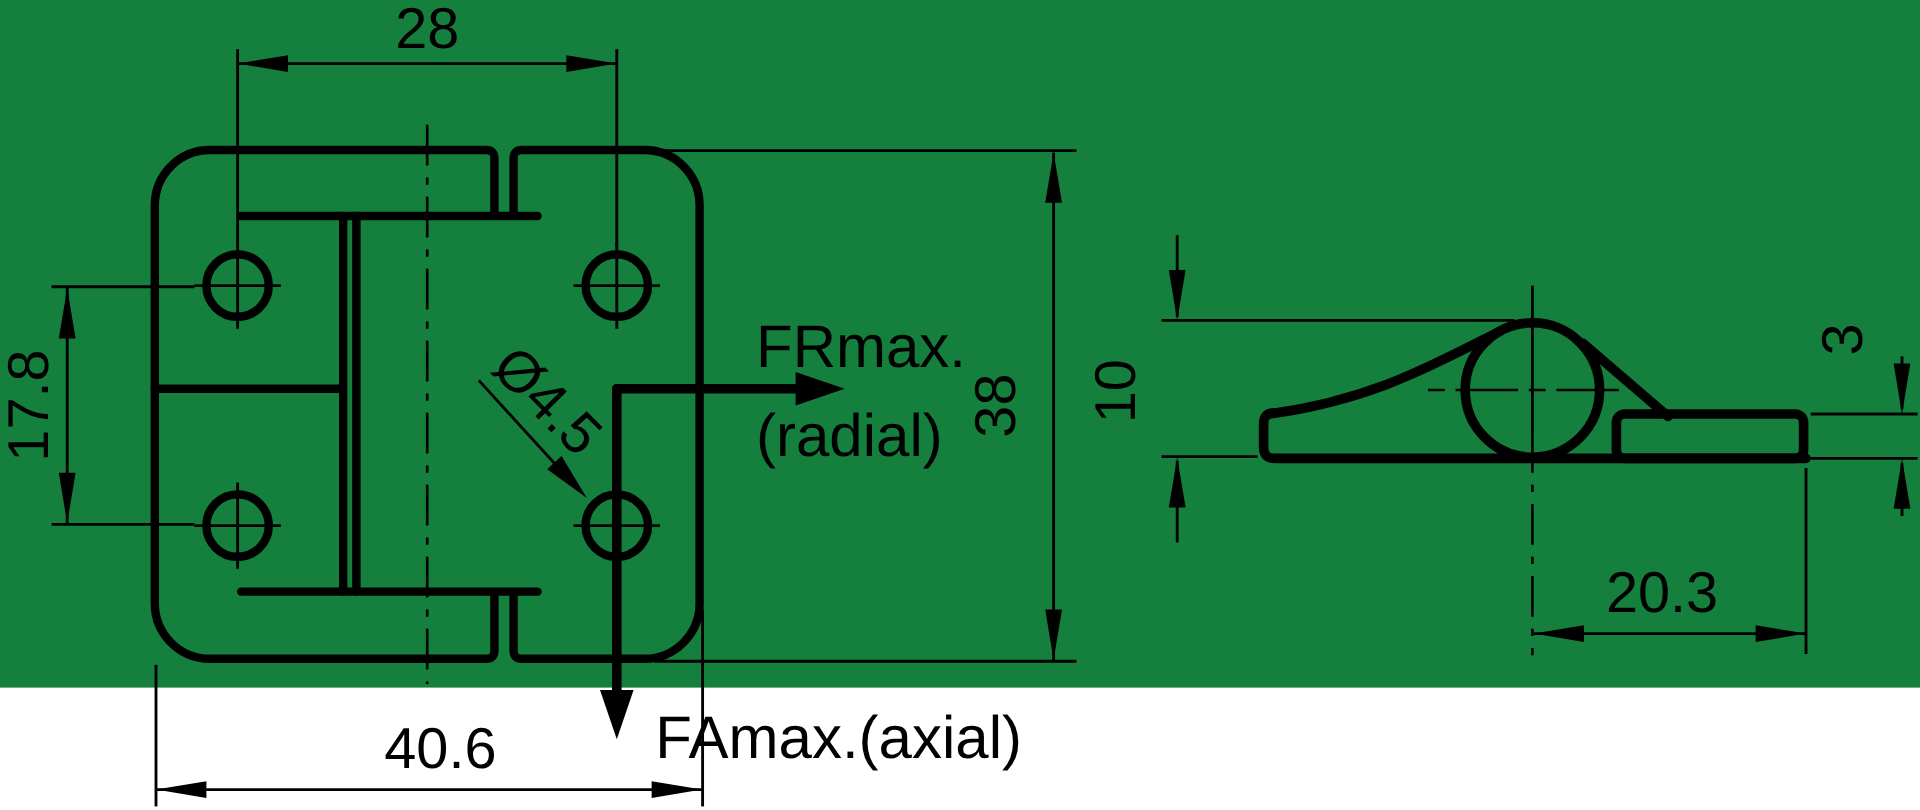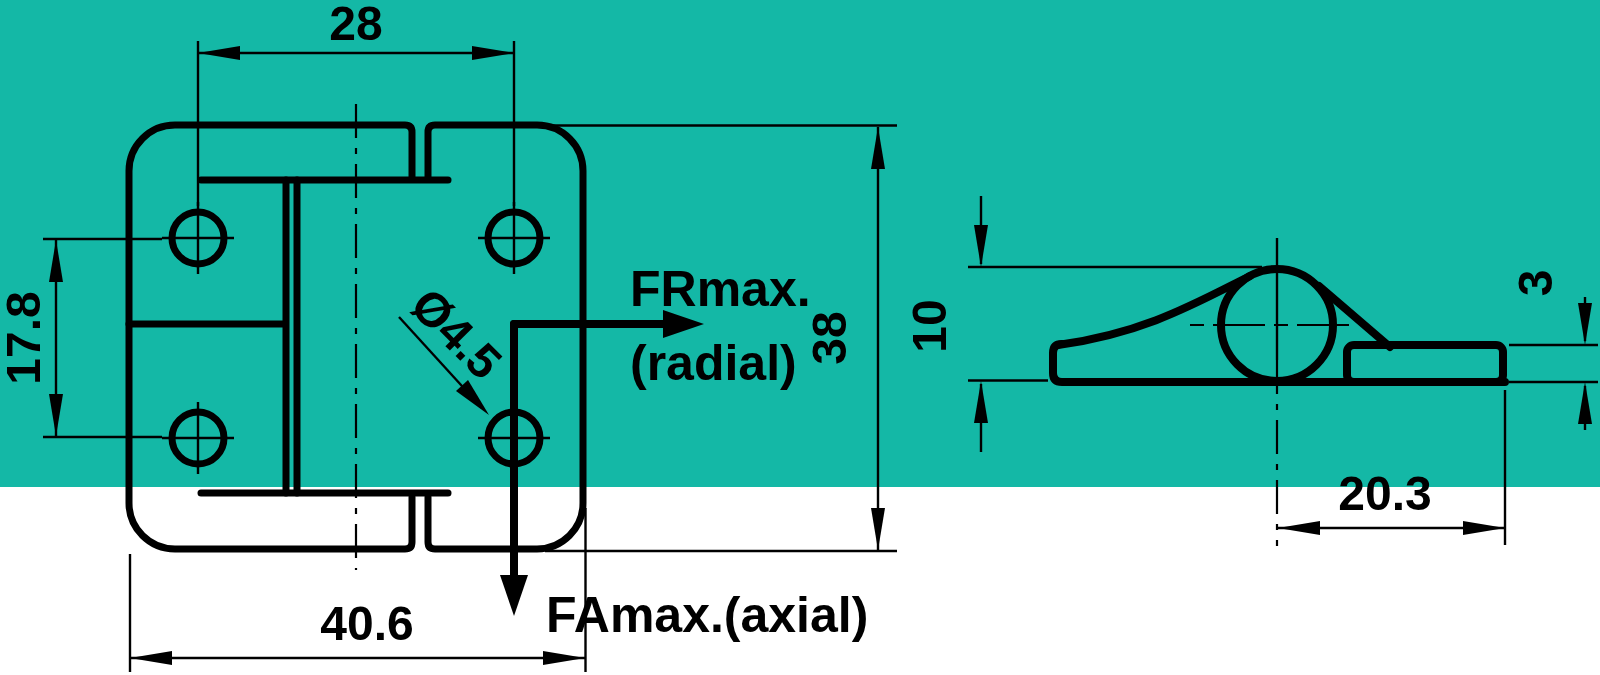--- a/index.html
+++ b/index.html
@@ -6,23 +6,22 @@
     margin: 0;
     padding: 0;
     background: #ffffff;
     width: 1600px;
     height: 675px;
     overflow: hidden;
   }
   .drawing-stage {
     position: relative;
     width: 1600px;
-    height: 487px;
-    background: #14b8a6;
-    font-weight: bold;
+    height: 573px;
+    background: #15803d;
   }
   svg {
     display: block;
     font-family: "Liberation Sans", "DejaVu Sans", sans-serif;
   }
   .outline {
     fill: none;
     stroke: #000000;
     stroke-width: 7;
     stroke-linecap: round;

